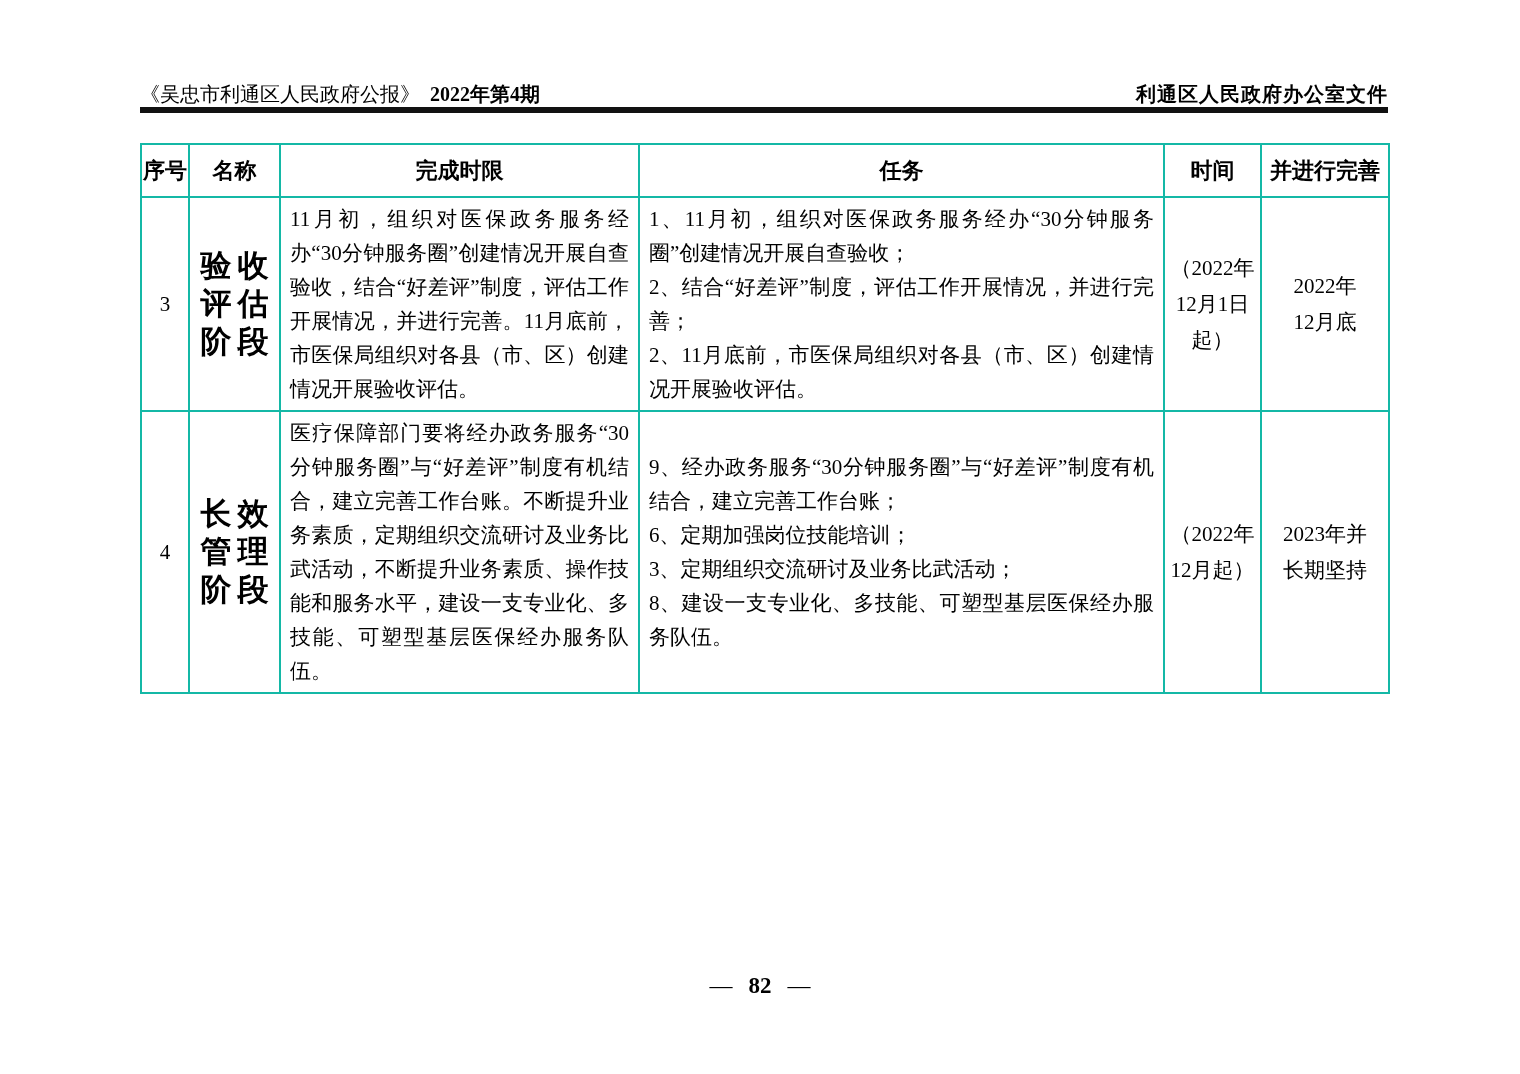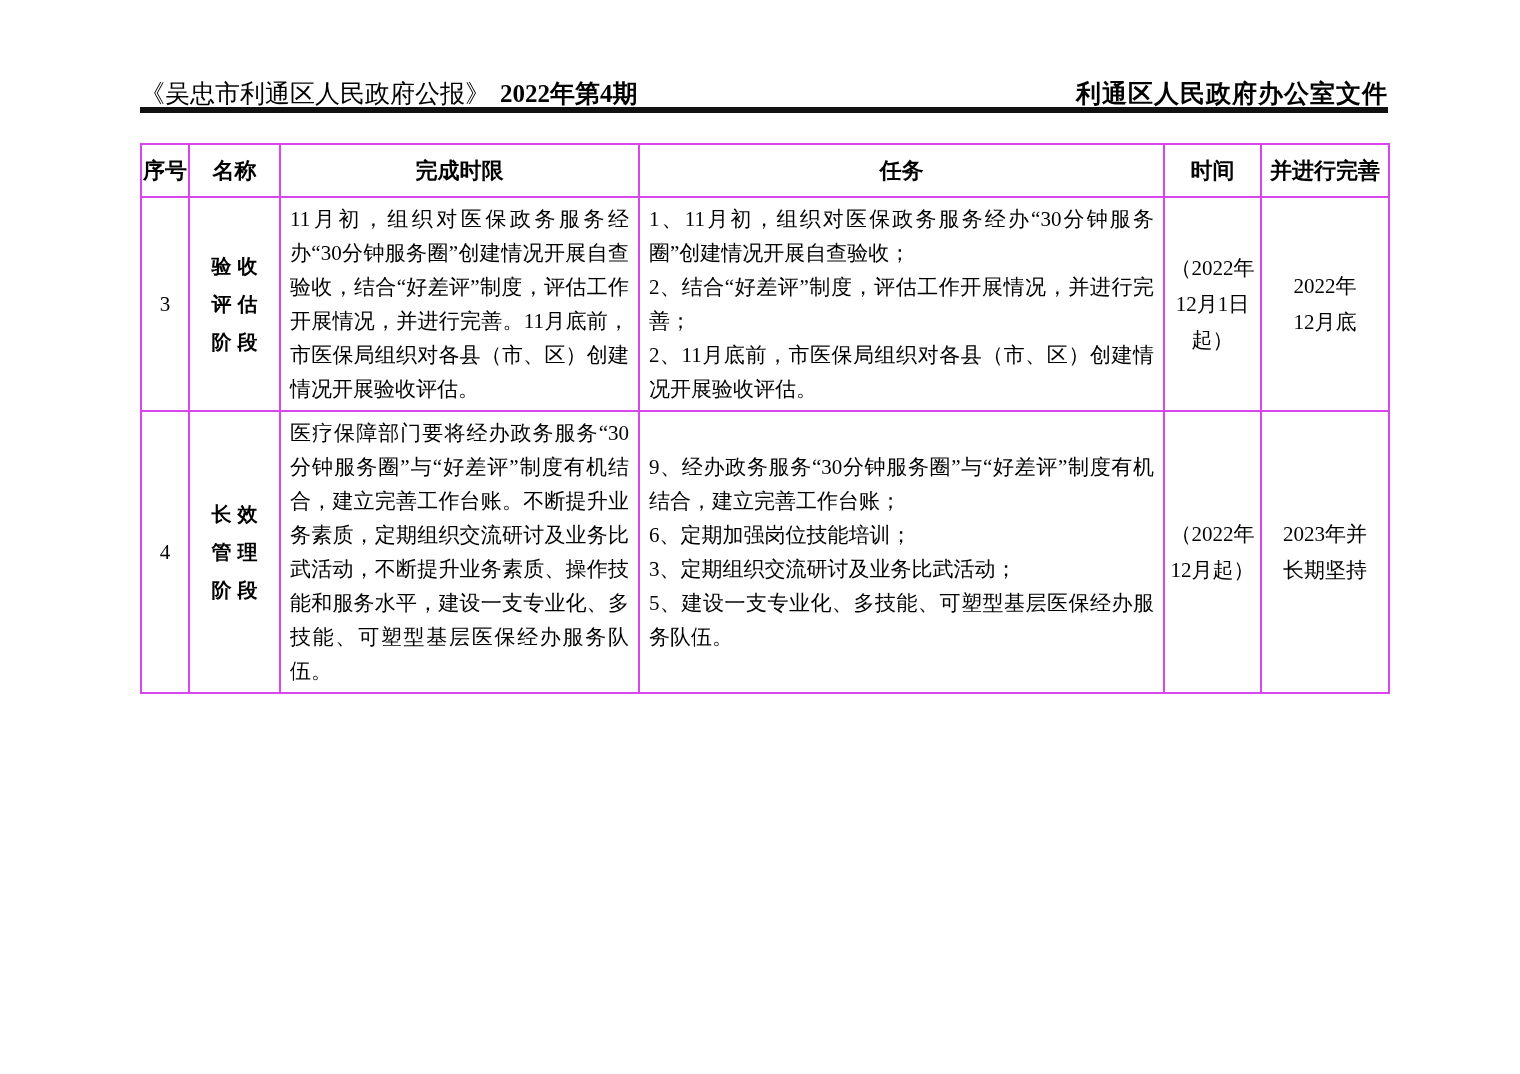--- a/index.html
+++ b/index.html
@@ -17,21 +17,21 @@
   }
 
   
   .page-header {
     position: absolute;
     left: 140px; top: 72px;
     width: 1248px;
     display: flex;
     justify-content: space-between;
     align-items: baseline;
-    font-size: 25px;
+    font-size: 20px;
     line-height: 28px;
     white-space: nowrap;
   }
   .gazette-issue { font-weight: bold; margin-left: 10px; }
   .header-right  { font-weight: bold; letter-spacing: 1px; margin-top: 8px; }
   .header-rule {
     position: absolute;
     left: 140px; top: 107px;
     width: 1248px;
     height: 3px;
@@ -43,37 +43,37 @@
   .content-table {
     position: absolute;
     left: 140px; top: 143px;
     width: 1248px;
     border-collapse: collapse;
     table-layout: fixed;
     font-size: 21px;
   }
   .content-table th,
   .content-table td {
-    border: 2px solid #d946ef;
+    border: 2px solid #14b8a6;
     vertical-align: middle;
     overflow: hidden;
   }
   .content-table th {
     font-size: 22px;
     font-weight: bold;
     height: 53px;
     text-align: center;
   }
   tr.row-a { height: 170px; }
   tr.row-b { height: 244px; }
 
   td.center { text-align: center; }
   td.name-cell {
     font-weight: bold;
-    font-size: 20px;
+    font-size: 31px;
     text-align: center;
   }
   .name-line {
     display: block;
     line-height: 38px;
     letter-spacing: 6px;
     padding-left: 6px; 
   }
   td.content-cell, td.tasks-cell {
     padding: 4px 9px;
@@ -158,28 +158,31 @@
         <td class="name-cell">
           <span class="name-line">长效</span>
           <span class="name-line">管理</span>
           <span class="name-line">阶段</span>
         </td>
         <td class="content-cell">医疗保障部门要将经办政务服务“30分钟服务圈”与“好差评”制度有机结合，建立完善工作台账。不断提升业务素质，定期组织交流研讨及业务比武活动，不断提升业务素质、操作技能和服务水平，建设一支专业化、多技能、可塑型基层医保经办服务队伍。</td>
         <td class="tasks-cell">
           <div class="task-line">9、经办政务服务“30分钟服务圈”与“好差评”制度有机结合，建立完善工作台账；</div>
           <div class="task-line">6、定期加强岗位技能培训；</div>
           <div class="task-line">3、定期组织交流研讨及业务比武活动；</div>
-          <div class="task-line">5、建设一支专业化、多技能、可塑型基层医保经办服务队伍。</div>
+          <div class="task-line">8、建设一支专业化、多技能、可塑型基层医保经办服务队伍。</div>
         </td>
         <td class="time-cell">
           <span class="v-line">（2022年</span>
           <span class="v-line">12月起）</span>
         </td>
         <td class="deadline-cell">
           <span class="v-line">2023年并</span>
           <span class="v-line">长期坚持</span>
         </td>
       </tr>
     </tbody>
   </table>
 
+  <footer class="page-footer">
+    <span>—</span><span class="page-number">82</span><span>—</span>
+  </footer>
 
 </div>
 
 </body></html>

